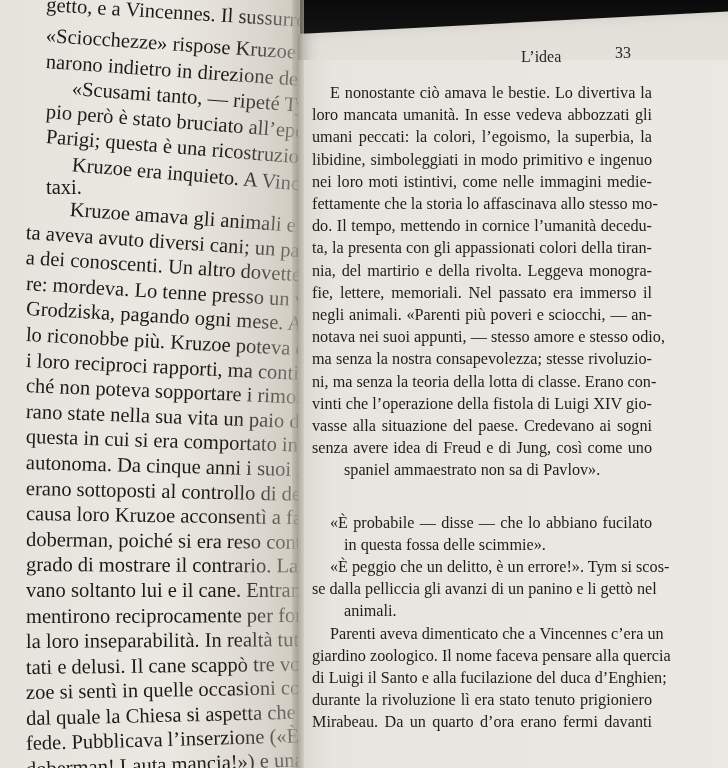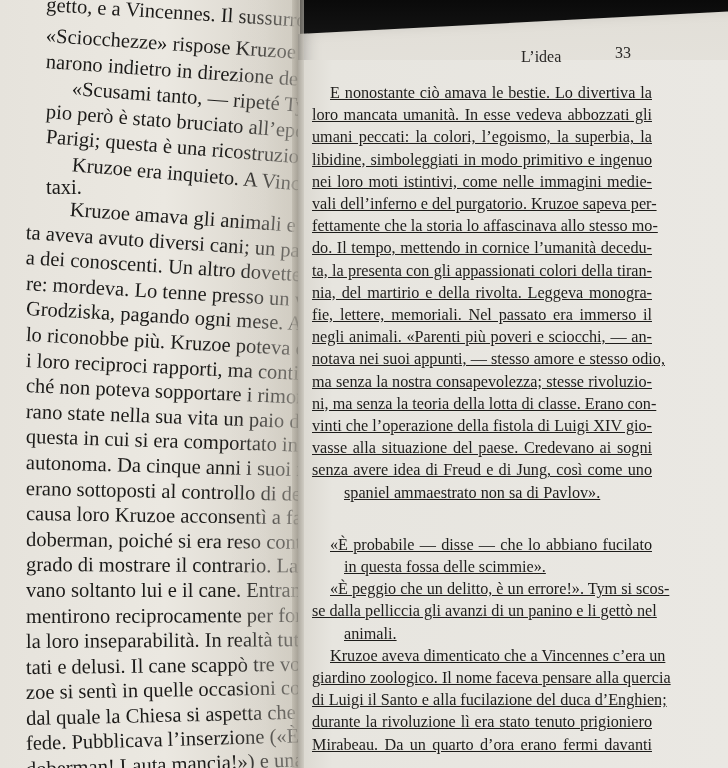--- a/index.html
+++ b/index.html
@@ -53,21 +53,21 @@
     .right-header {
       position: absolute; left: 300px; top: 40px; width: 428px; height: 30px;
       font-size: 16px; color: #2a2826;
     }
     .running-title { position: absolute; left: 221px; top: 8px; }
     .page-number { position: absolute; left: 315px; top: 4px; font-size: 16px; text-align: center; }
     .right-text {
       position: absolute; left: 312px; top: 82px; width: 340px;
       font-size: 16.2px; line-height: 22.2px; color: #1e1d1b;
     }
-    .right-text .line { display: block; white-space: nowrap; text-align: justify; text-align-last: justify; text-decoration: underline; }
+    .right-text .line { display: block; white-space: nowrap; text-align: justify; text-align-last: justify; }
     .right-text .line.last { text-align-last: left; margin-left: 32px; }
     .right-text .indent { padding-left: 18px; }
     .right-text .gap { display: block; height: 30px; }
   </style>
 </head>
 <body>
 
 <div class="dark-bg"></div>
 
 <div class="page-left">
@@ -119,21 +119,20 @@
   <span class="running-title">L’idea</span>
   <span class="page-number">33</span>
 </div>
 
 <div class="right-text">
   <span class="line indent">E nonostante ciò amava le bestie. Lo divertiva la</span>
   <span class="line">loro mancata umanità. In esse vedeva abbozzati gli</span>
   <span class="line">umani peccati: la colori, l’egoismo, la superbia, la</span>
   <span class="line">libidine, simboleggiati in modo primitivo e ingenuo</span>
   <span class="line">nei loro moti istintivi, come nelle immagini medie-</span>
-  <span class="line">vali dell’inferno e del purgatorio. Kruzoe sapeva per-</span>
   <span class="line">fettamente che la storia lo affascinava allo stesso mo-</span>
   <span class="line">do. Il tempo, mettendo in cornice l’umanità decedu-</span>
   <span class="line">ta, la presenta con gli appassionati colori della tiran-</span>
   <span class="line">nia, del martirio e della rivolta. Leggeva monogra-</span>
   <span class="line">fie, lettere, memoriali. Nel passato era immerso il</span>
   <span class="line">negli animali. «Parenti più poveri e sciocchi, — an-</span>
   <span class="line">notava nei suoi appunti, — stesso amore e stesso odio,</span>
   <span class="line">ma senza la nostra consapevolezza; stesse rivoluzio-</span>
   <span class="line">ni, ma senza la teoria della lotta di classe. Erano con-</span>
   <span class="line">vinti che l’operazione della fistola di Luigi XIV gio-</span>
@@ -143,19 +142,19 @@
 
   <span class="gap"></span>
 
   <span class="line indent">«È probabile — disse — che lo abbiano fucilato</span>
   <span class="line last">in questa fossa delle scimmie».</span>
 
   <span class="line indent">«È peggio che un delitto, è un errore!». Tym si scos-</span>
   <span class="line">se dalla pelliccia gli avanzi di un panino e li gettò nel</span>
   <span class="line last">animali.</span>
 
-  <span class="line indent">Kruzoe aveva dimenticato che a Vincennes c’era un</span>
+  <span class="line indent">Parenti aveva dimenticato che a Vincennes c’era un</span>
   <span class="line">giardino zoologico. Il nome faceva pensare alla quercia</span>
   <span class="line">di Luigi il Santo e alla fucilazione del duca d’Enghien;</span>
   <span class="line">durante la rivoluzione lì era stato tenuto prigioniero</span>
   <span class="line">Mirabeau. Da un quarto d’ora erano fermi davanti</span>
 
 </div>
 
 </body></html>

